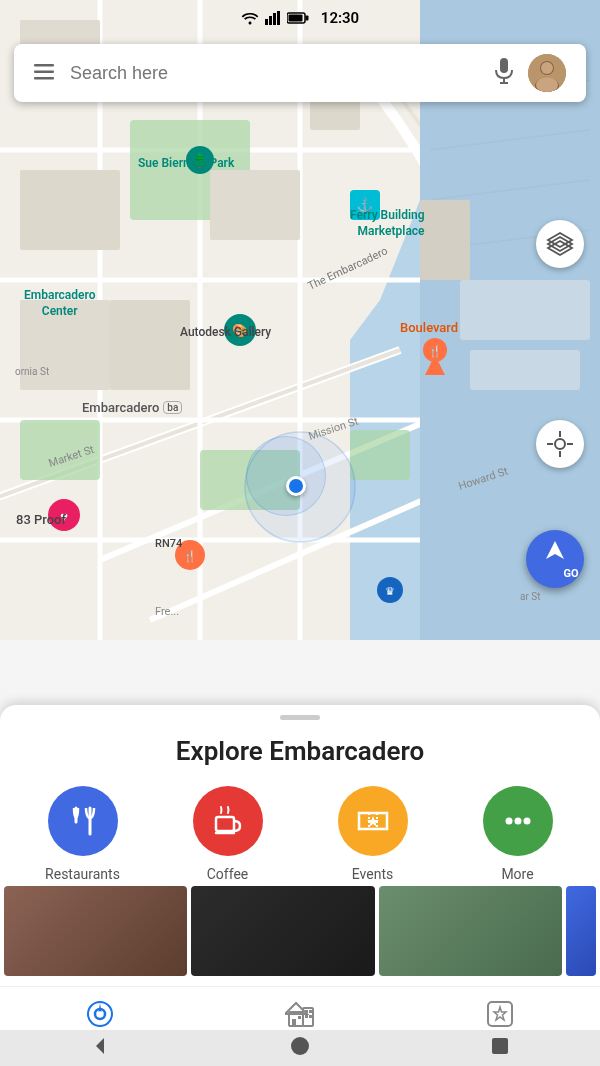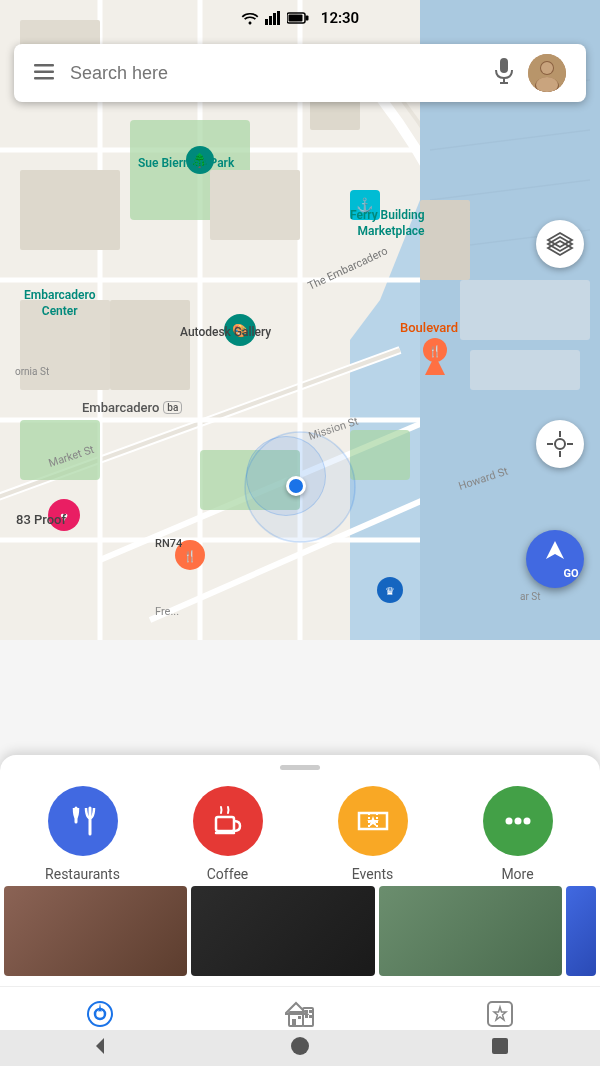--- a/index.html
+++ b/index.html
@@ -499,20 +499,21 @@
   <div class="go-arrow">
     <svg width="22" height="22" viewBox="0 0 22 22">
       <polygon points="11,2 20,20 11,15 2,20" fill="white"></polygon>
     </svg>
   </div>
   <span class="go-text">GO</span>
 </div>
 
 <div class="bottom-sheet">
   <div class="sheet-handle"></div>
+  <h2 class="explore-title">Explore Embarcadero</h2>
 
   <div class="categories">
 
     <div class="category-item">
       <div class="cat-icon" style="background:#4169e1;">
         <svg width="38" height="38" viewBox="0 0 38 38">
           <line x1="12" y1="6" x2="12" y2="20" stroke="white" stroke-width="3" stroke-linecap="round"></line>
           <line x1="12" y1="6" x2="12" y2="6" stroke="white" stroke-width="3"></line>
           <path d="M10 6 Q10 14 12 16 Q14 14 14 6" stroke="white" stroke-width="2.5" fill="none"></path>
           <line x1="26" y1="6" x2="26" y2="32" stroke="white" stroke-width="3" stroke-linecap="round"></line>

